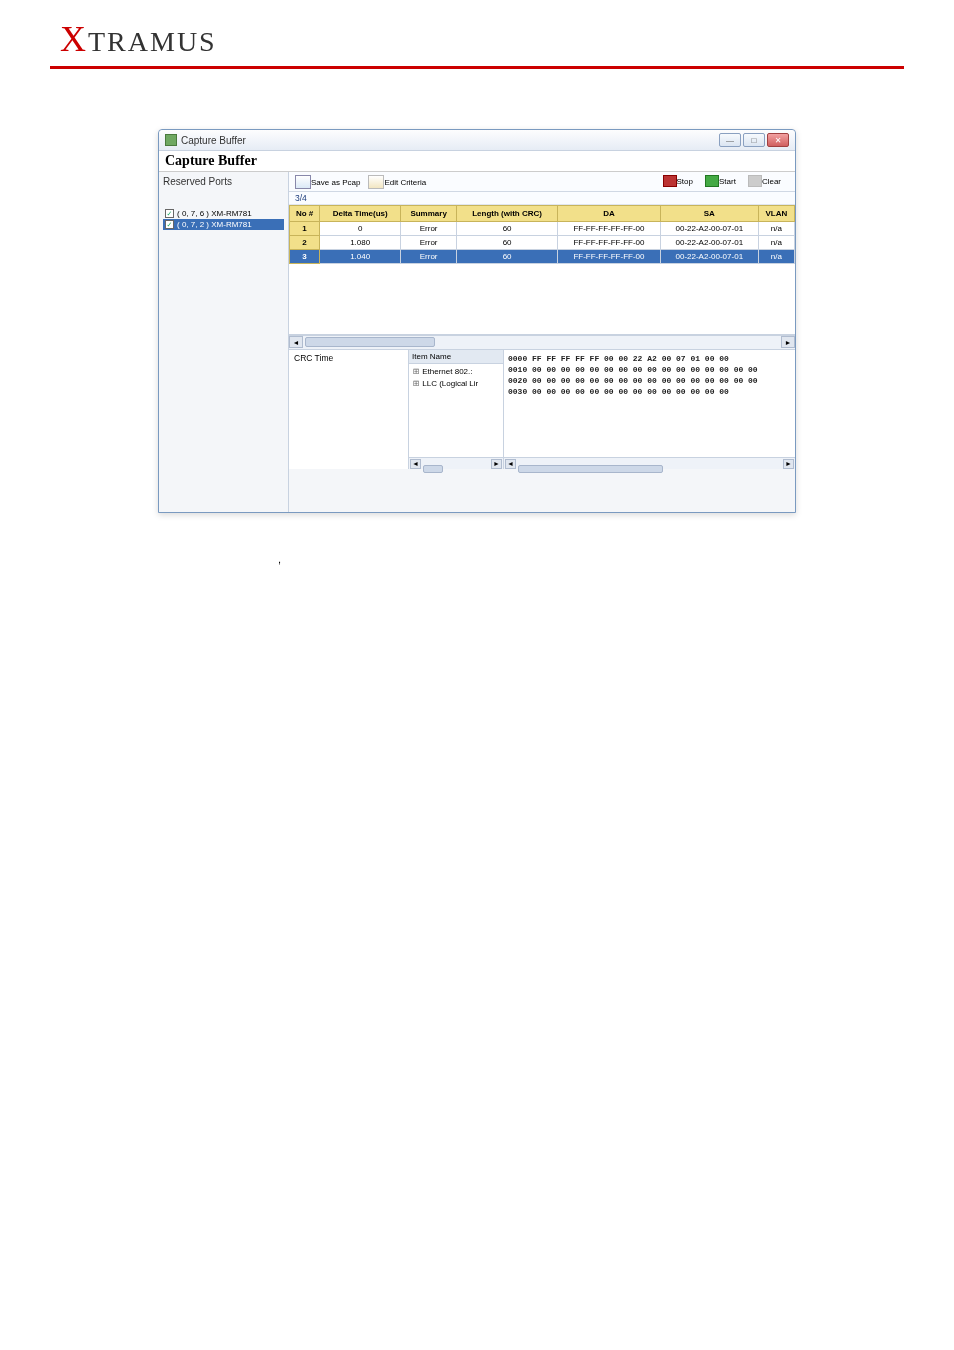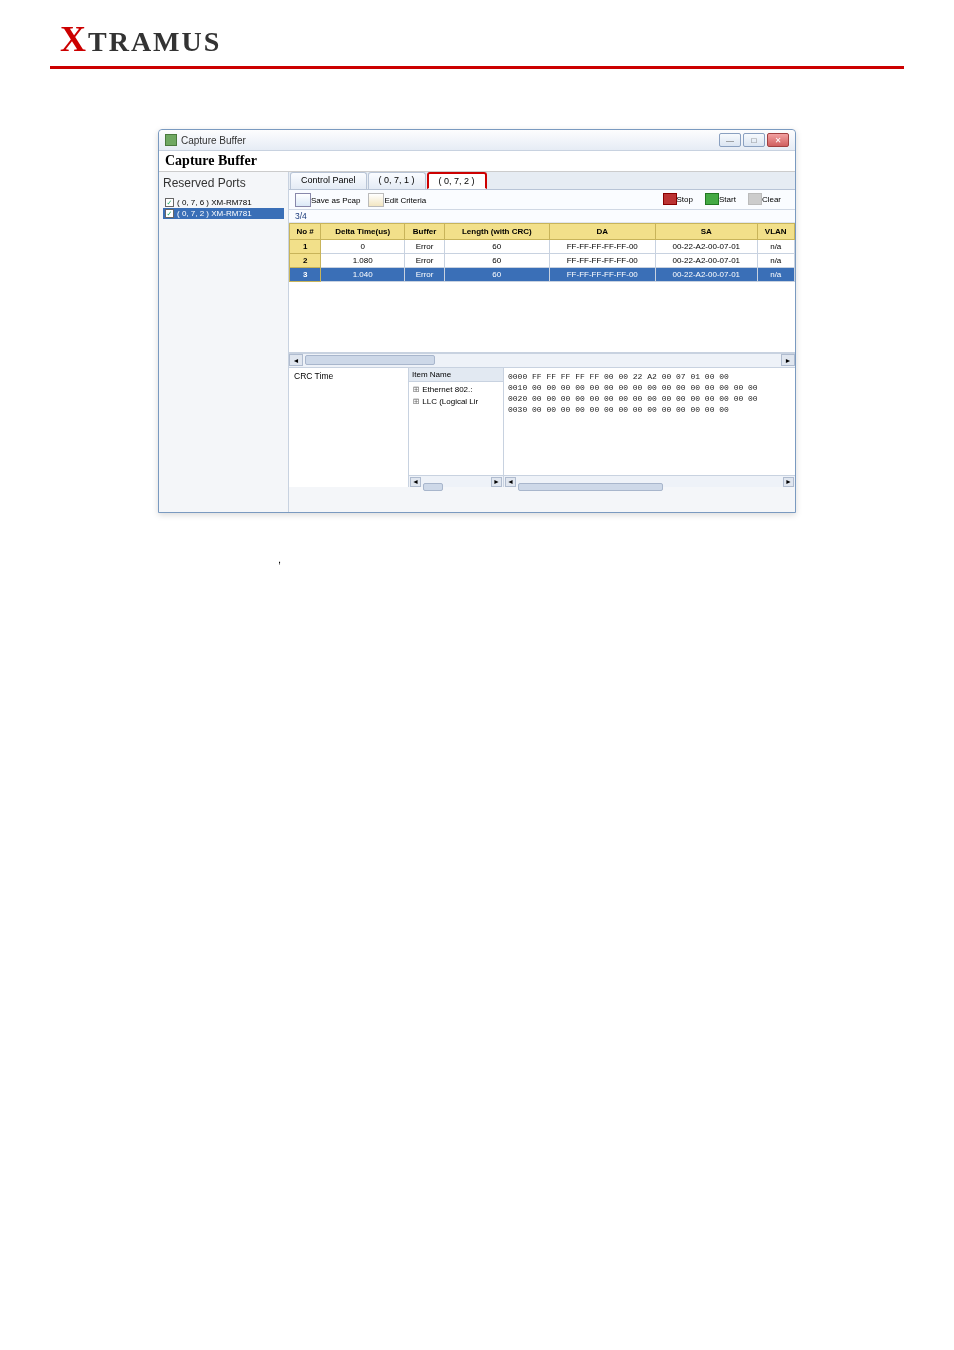--- a/index.html
+++ b/index.html
@@ -1,32 +1,32 @@
 <!DOCTYPE html>
 <html><head>
 <meta charset="utf-8">
 <style>
   * { box-sizing: border-box; margin: 0; padding: 0; }
   body { font-family: Arial, sans-serif; background: #fff; width: 954px; }
   .page { width: 954px; position: relative; }
   .logo-bar { padding: 18px 60px 6px; }
-  .logo { font-family: Georgia, serif; font-weight: bold; font-size: 28px; color: #333; letter-spacing: 2px; }
+  .logo { font-family: Georgia, serif; font-weight: normal; font-size: 28px; color: #333; letter-spacing: 2px; }
   .logo .x { color: #c00; font-size: 36px; }
   .red-line { height: 3px; background: #c00; margin: 0 50px 60px 50px; }
   .window { width: 638px; margin: 0 auto; border: 1px solid #7a9ac0; border-radius: 4px 4px 0 0; background: #f2f4f8; box-shadow: 0 2px 6px rgba(0,0,0,.15); font-size: 9px; }
   .titlebar { display: flex; align-items: center; background: linear-gradient(#fdfdfe,#e6ecf5); border-bottom: 1px solid #c8d2e0; padding: 3px 6px; border-radius: 4px 4px 0 0; }
   .titlebar .ticon { width: 12px; height: 12px; background: #6fa862; border: 1px solid #4a7a3e; margin-right: 4px; }
   .title-text { flex: 1; font-size: 10px; color: #333; }
   .win-btns { display: flex; gap: 2px; }
   .wbtn { width: 22px; height: 14px; border: 1px solid #8aa0c0; background: linear-gradient(#f7fafd,#dbe5f2); border-radius: 2px; display:flex; align-items:center; justify-content:center; font-size:8px; color:#555;}
   .wbtn.close { background: linear-gradient(#f2a0a0,#d06060); color:#fff; border-color:#a04040;}
   .bigtitle { font-family: "Times New Roman", serif; font-weight: bold; font-size: 14px; padding: 2px 6px; background:#fff; border-bottom:1px solid #ccc;}
   .body { display:flex; background:#f4f6f9; }
   .leftpane { width: 130px; border-right: 1px solid #c8d2e0; padding: 4px; background:#f4f6f9; min-height: 340px;}
-  .lp-title { font-size: 12px; color:#333; margin-bottom:7px;}
+  .lp-title { font-size: 10px; color:#333; margin-bottom:21px;}
   .port-item { display:flex; align-items:center; font-size:8px; padding:1px 2px;}
   .port-item.selected { background:#3a6fb7; color:#fff;}
   .cb { width:9px; height:9px; border:1px solid #666; background:#fff; margin-right:3px; display:flex; align-items:center; justify-content:center; font-size:7px; color:#2a6;}
   .port-item.selected .cb{ color:#2a6; background:#fff;}
   .rightpane { flex:1; padding:0; }
   .tabs { display:flex; gap:1px; padding-left:1px; background:#e6ecf3; border-bottom:1px solid #b8c4d6; }
   .tab { padding:2px 10px; font-size:9px; background:linear-gradient(#fafcff,#e4ebf5); border:1px solid #b8c4d6; border-bottom:none; border-radius:3px 3px 0 0;}
   .tab.active { background:#fff; border:2px solid #c00; border-bottom:1px solid #fff;}
   .toolbar { display:flex; align-items:flex-start; padding:3px 6px 1px; border-bottom:1px solid #d0d8e4; background:#fafcff;}
   .tool { display:flex; align-items:center; margin-right:8px; font-size:8px;}
@@ -49,21 +49,21 @@
   .hscroll { height:14px; background:#eef2f8; border-top:1px solid #c8d2e0; position:relative;}
   .hscroll .arrow { width:14px; height:12px; background:#e0e6ef; border:1px solid #b0bccf; position:absolute; top:0; display:flex;align-items:center;justify-content:center;font-size:7px;}
   .hscroll .la{left:0;} .hscroll .ra{right:0;}
   .hscroll .thumb{ position:absolute; top:1px; height:10px; background:#cdd8e8; border:1px solid #a8b6cc; border-radius:2px;}
   .detailrow { display:flex; height:120px; border-top:1px solid #c8d2e0;}
   .det-left { width:120px; border-right:1px solid #c8d2e0; background:#fff; padding:3px 5px; font-size:8.5px;}
   .det-mid { width:95px; border-right:1px solid #c8d2e0; background:#fff; display:flex; flex-direction:column;}
   .det-mid-head { background:#e2e9f2; border-bottom:1px solid #c8d2e0; padding:2px 3px; font-size:8px;}
   .det-mid-body { flex:1; padding:2px 3px; font-size:8px; line-height:12px; overflow:hidden;}
   .tree-icon{ display:inline-block; width:8px; text-align:center; color:#666;}
-  .det-right { flex:1; background:#fff; padding:3px 4px; font-family: "Courier New", monospace; font-size:8px; line-height:11px; color:#222; overflow:hidden;}
+  .det-right { flex:1; background:#fff; padding:3px 4px; font-family: "Courier New", monospace; font-size:8px; line-height:11px; color:#222; overflow:hidden;font-weight:bold;}
   .mini-hscroll { height:12px; background:#eef2f8; border-top:1px solid #c8d2e0; display:flex; align-items:center; justify-content:space-between; font-size:7px; padding:0 1px;}
   .mini-hscroll .a{ width:11px; height:10px; background:#e0e6ef; border:1px solid #b0bccf; display:flex;align-items:center;justify-content:center;}
   .det-right-wrap{ display:flex; flex-direction:column; flex:1;}
   .hex-thumb{ flex:1; margin:0 2px; position:relative;}
   .hex-thumb .bar{ position:absolute; top:1px; height:8px; left:0; width:50%; background:#cdd8e8; border:1px solid #a8b6cc; border-radius:2px;}
   .spacer{ height:730px;}
 </style>
 </head>
 <body>
 
@@ -90,25 +90,20 @@
         <div class="port-item">
           <div class="cb">✓</div>
           <span>( 0, 7, 6 ) XM-RM781</span>
         </div>
         <div class="port-item selected">
           <div class="cb">✓</div>
           <span>( 0, 7, 2 ) XM-RM781</span>
         </div>
       </div>
       <div class="rightpane">
-        <div class="tabs">
-          <div class="tab">Control Panel</div>
-          <div class="tab">( 0, 7, 1 )</div>
-          <div class="tab active">( 0, 7, 2 )</div>
-        </div>
         <div class="toolbar">
           <div class="tool save">
               <div class="ico"></div>
               <span>Save as Pcap</span>
             </div>
           <div class="tool edit">
               <div class="ico"></div>
               <span>Edit Criteria</span>
             </div>
           <div class="tool-right">
@@ -126,21 +121,21 @@
               </div>
           </div>
         </div>
         <div class="countline">3/4</div>
         <div class="grid-wrap">
           <table class="grid">
             <thead>
                 <tr>
               <th>No #</th>
               <th>Delta Time(us)</th>
-              <th>Buffer</th>
+              <th>Summary</th>
               <th>Length (with CRC)</th>
               <th>DA</th>
               <th>SA</th>
               <th>VLAN</th>
             </tr>
               </thead>
             <tbody>
               <tr>
                 <td class="no">1</td>
                 <td>0</td>

